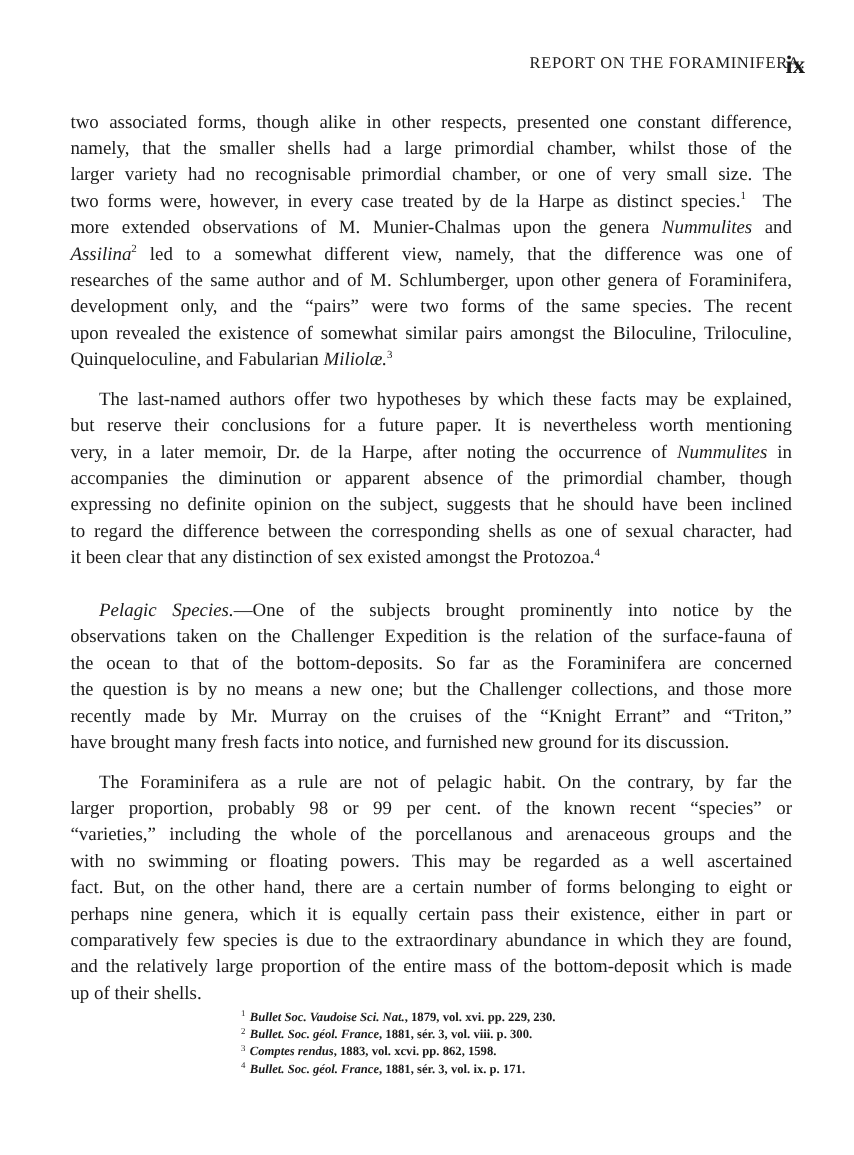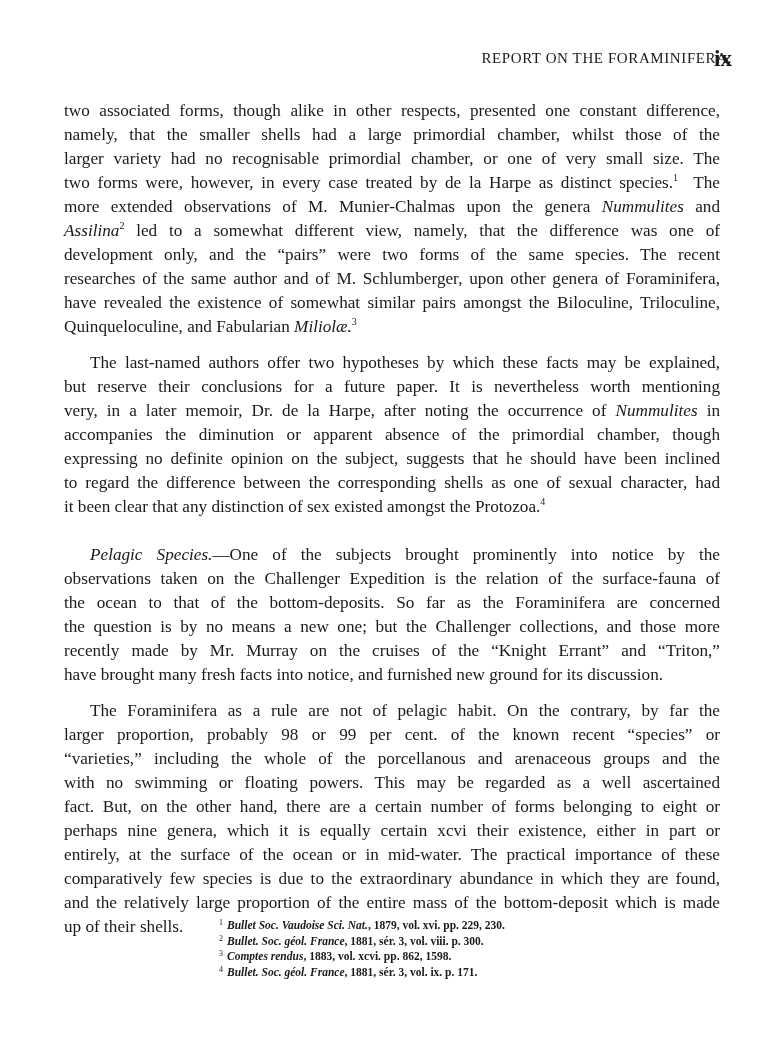--- a/index.html
+++ b/index.html
@@ -97,23 +97,23 @@
 
 <div class="body-text">
 
   <div class="para noindent">
     <span class="line">two associated forms, though alike in other respects, presented one constant difference,</span>
     <span class="line">namely, that the smaller shells had a large primordial chamber, whilst those of the</span>
     <span class="line">larger variety had no recognisable primordial chamber, or one of very small size. The</span>
     <span class="line"><span>two forms were, however, in every case treated by de la Harpe as distinct species.</span><sup class="fn">1</sup>&nbsp; <span>The</span></span>
     <span class="line"><span>more extended observations of M. Munier-Chalmas upon the genera</span> <i>Nummulites</i> <span>and</span></span>
     <span class="line"><i>Assilina</i><sup class="fn">2</sup> <span>led to a somewhat different view, namely, that the difference was one of</span></span>
+    <span class="line">researches of the same author and of M. Schlumberger, upon other genera of Foraminifera,</span>
     <span class="line">development only, and the “pairs” were two forms of the same species. The recent</span>
-    <span class="line">researches of the same author and of M. Schlumberger, upon other genera of Foraminifera,</span>
-    <span class="line">have revealed the existence of somewhat similar pairs amongst the Biloculine, Triloculine,</span>
+    <span class="line">upon revealed the existence of somewhat similar pairs amongst the Biloculine, Triloculine,</span>
     <span class="line last"><span>Quinqueloculine, and Fabularian</span> <i>Miliolæ.</i><sup class="fn">3</sup></span>
   </div>
 
   <div class="para">
     <span class="line first">The last-named authors offer two hypotheses by which these facts may be explained,</span>
     <span class="line">but reserve their conclusions for a future paper. It is nevertheless worth mentioning</span>
     <span class="line"><span>very, in a later memoir, Dr. de la Harpe, after noting the occurrence of</span> <i>Nummulites</i> <span>in</span></span>
     <span class="line">accompanies the diminution or apparent absence of the primordial chamber, though</span>
     <span class="line">expressing no definite opinion on the subject, suggests that he should have been inclined</span>
     <span class="line">to regard the difference between the corresponding shells as one of sexual character, had</span>
@@ -128,22 +128,21 @@
     <span class="line">recently made by Mr. Murray on the cruises of the “Knight Errant” and “Triton,”</span>
     <span class="line last">have brought many fresh facts into notice, and furnished new ground for its discussion.</span>
   </div>
 
   <div class="para">
     <span class="line first">The Foraminifera as a rule are not of pelagic habit. On the contrary, by far the</span>
     <span class="line">larger proportion, probably 98 or 99 per cent. of the known recent “species” or</span>
     <span class="line">“varieties,” including the whole of the porcellanous and arenaceous groups and the</span>
     <span class="line">with no swimming or floating powers. This may be regarded as a well ascertained</span>
     <span class="line">fact. But, on the other hand, there are a certain number of forms belonging to eight or</span>
-    <span class="line">perhaps nine genera, which it is equally certain xcvi their existence, either in part or</span>
-    <span class="line">entirely, at the surface of the ocean or in mid-water. The practical importance of these</span>
+    <span class="line">perhaps nine genera, which it is equally certain pass their existence, either in part or</span>
     <span class="line">comparatively few species is due to the extraordinary abundance in which they are found,</span>
     <span class="line">and the relatively large proportion of the entire mass of the bottom-deposit which is made</span>
     <span class="line last">up of their shells.</span>
   </div>
 </div>
 
 <div class="footnotes">
   <div class="footnote"><sup>1</sup><i>Bullet Soc. Vaudoise Sci. Nat.</i><span class="rest">, 1879, vol. xvi. pp. 229, 230.</span></div>
   <div class="footnote"><sup>2</sup><i>Bullet. Soc. géol. France</i><span class="rest">, 1881, sér. 3, vol. viii. p. 300.</span></div>
   <div class="footnote"><sup>3</sup><i>Comptes rendus</i><span class="rest">, 1883, vol. xcvi. pp. 862, 1598.</span></div>

